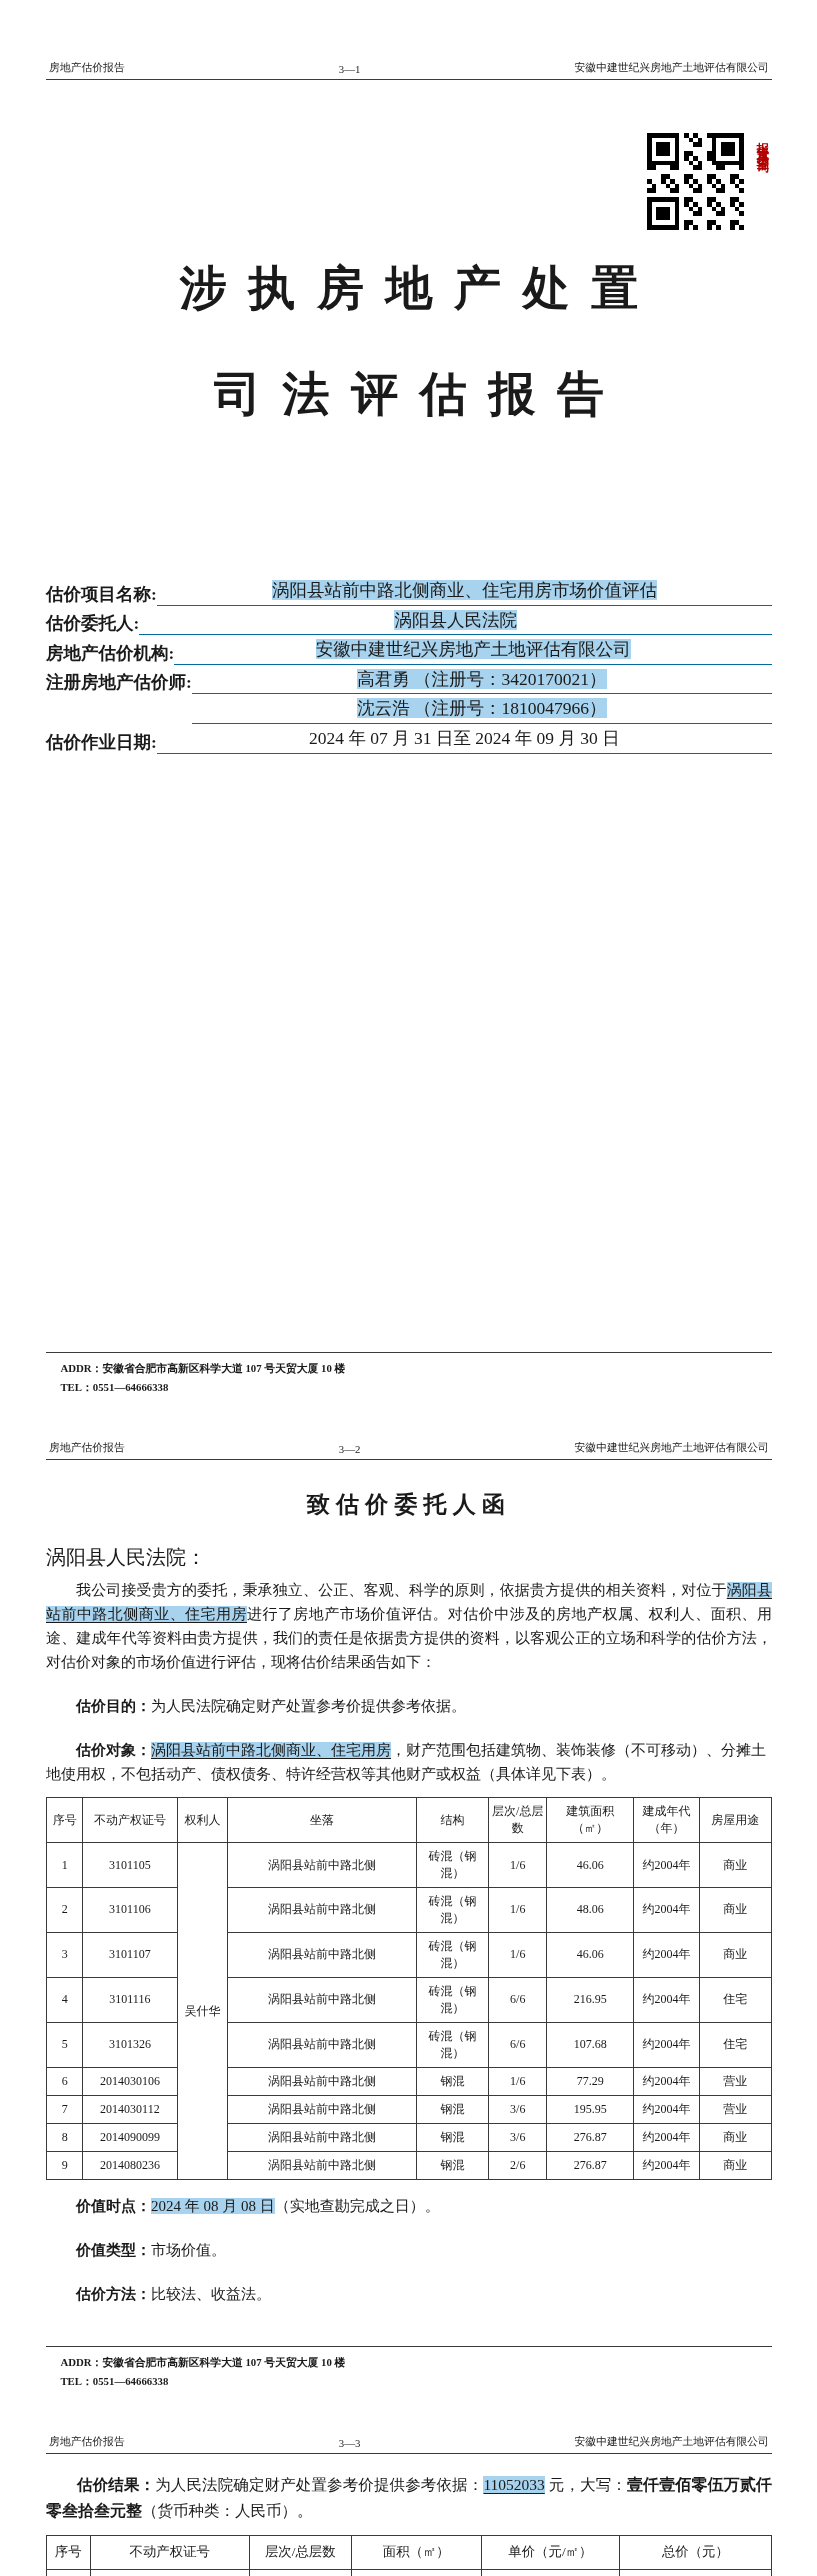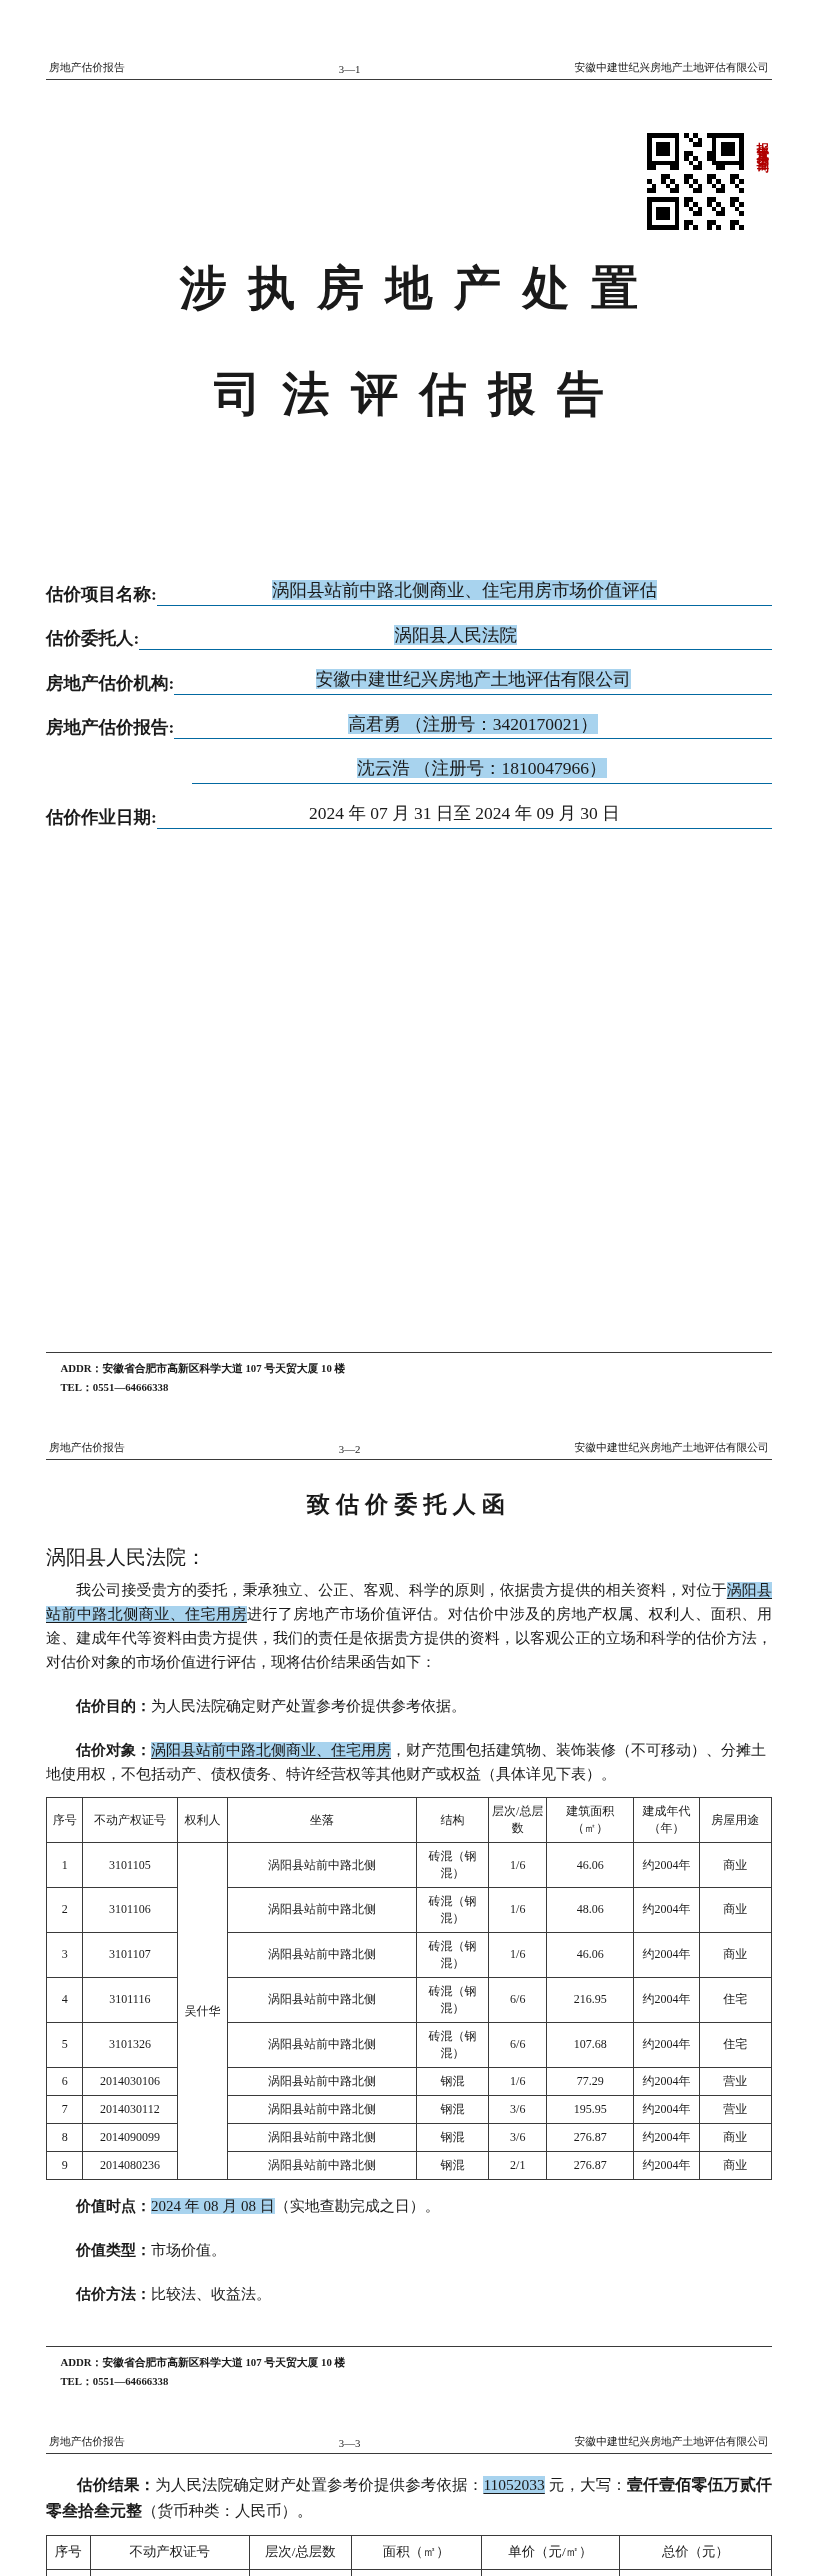--- a/index.html
+++ b/index.html
@@ -23,21 +23,21 @@
   .qr i{display:block;}
   .qr i.b{background:#000;}
   .qr-caption{writing-mode:vertical-rl;font-size:12.4px;font-weight:bold;color:#b00000;letter-spacing:3.6px;padding-top:3.1px;}
 
   .cover-title{margin-top:155px;text-align:center;font-weight:bold;font-size:47px;
     letter-spacing:21.6px;line-height:106px;}
   .cover-title div{text-indent:21.6px;}
   .doc-number{margin-top:46px;text-align:center;font-size:17px;font-weight:bold;letter-spacing:1px;}
 
   .fields{margin-top:131px;font-size:17.5px;}
-  .frow{display:flex;align-items:flex-end;margin-bottom:17px;}
+  .frow{display:flex;align-items:flex-end;margin-bottom:2px;}
   .flabel{font-weight:bold;white-space:nowrap;}
   .flabel.ghost{visibility:hidden;}
   .fvalue{flex:1;border-bottom:1px solid #0369a1;text-align:center;padding:0 4.1px 2.6px;}
   .hl{background:#a8d3ee;}
 
   
   .letter-title{margin-top:29px;text-align:center;font-size:23px;font-weight:bold;letter-spacing:6.2px;}
   .greeting{margin-top:24px;font-size:20px;font-family:Liberation Serif, serif;}
   .para{margin-top:6.2px;font-size:15px;line-height:24px;text-align:justify;text-indent:30px;}
   .info-line{font-size:15px;line-height:24px;text-indent:30px;margin-top:20px;}
@@ -525,21 +525,21 @@
     </div>
     <div class="frow">
       <span class="flabel">估价委托人:</span>
       <span class="fvalue"><span class="hl">涡阳县人民法院</span></span>
     </div>
     <div class="frow">
       <span class="flabel">房地产估价机构:</span>
       <span class="fvalue"><span class="hl">安徽中建世纪兴房地产土地评估有限公司</span></span>
     </div>
     <div class="frow">
-      <span class="flabel">房地产估价报告:</span>
+      <span class="flabel">注册房地产估价师:</span>
       <span class="fvalue"><span class="hl">高君勇 （注册号：3420170021）</span></span>
     </div>
     <div class="frow">
       <span class="flabel ghost">注册房地产估价师:</span>
       <span class="fvalue"><span class="hl">沈云浩 （注册号：1810047966）</span></span>
     </div>
     <div class="frow">
       <span class="flabel">估价作业日期:</span>
       <span class="fvalue"><span>2024 年 07 月 31 日至 2024 年 09 月 30 日</span></span>
     </div>
@@ -675,21 +675,21 @@
           <td>3/6</td>
           <td>276.87</td>
           <td>约2004年</td>
           <td>商业</td>
         </tr>
         <tr>
           <td>9</td>
           <td>2014080236</td>
           <td>涡阳县站前中路北侧</td>
           <td>钢混</td>
-          <td>2/1</td>
+          <td>2/6</td>
           <td>276.87</td>
           <td>约2004年</td>
           <td>商业</td>
         </tr>
       </tbody>
     </table>
 
   <div class="info-line" style="margin-top:13.4px;">
     <span class="blabel">价值时点：</span><span class="hl">2024 年 08 月 08 日</span><span>（实地查勘完成之日）。</span>
   </div>

